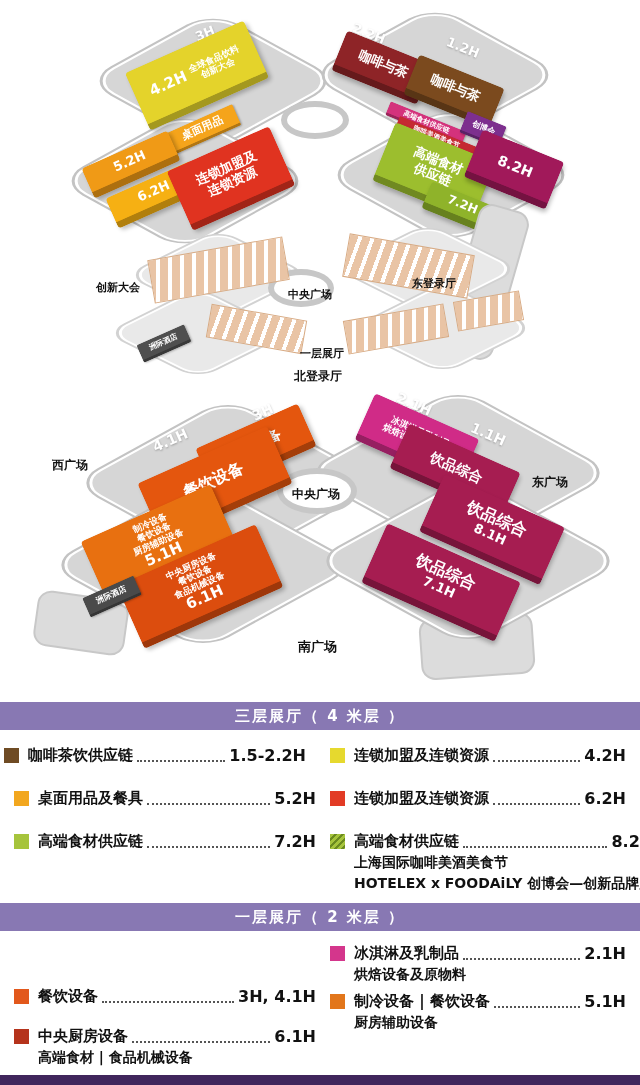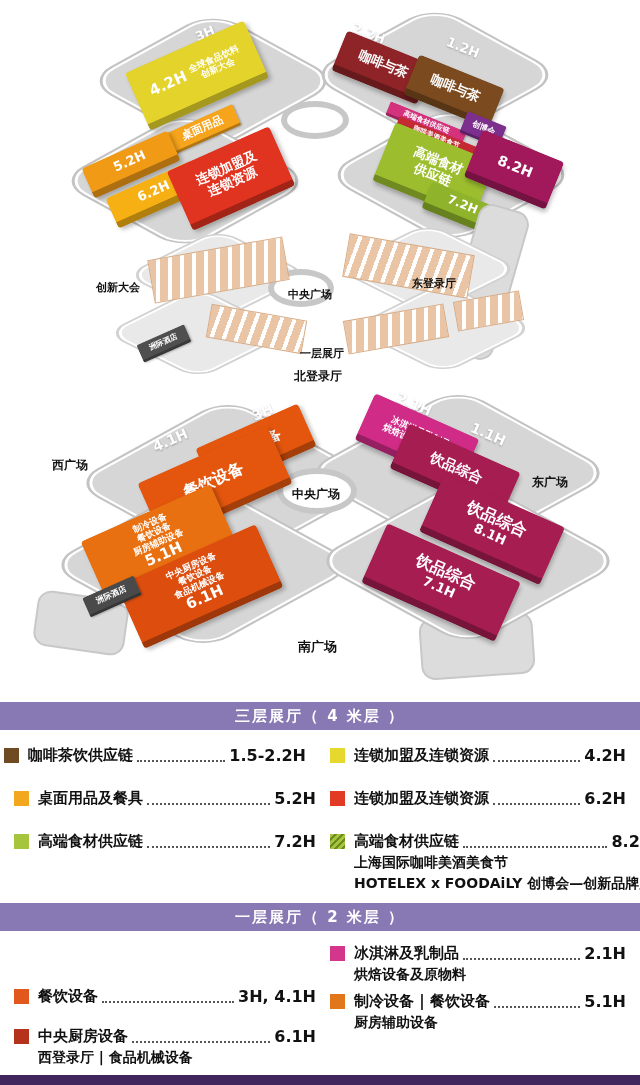--- a/index.html
+++ b/index.html
@@ -275,21 +275,21 @@
     </div>
   </div>
   <div class="lrow" style="left:14px;top:1027px;width:302px">
     <span class="sw" style="background: rgb(181, 51, 28);"></span>
     <div class="lcol">
       <div class="lline">
         <span class="llabel">中央厨房设备</span>
         <span class="leader"></span>
         <span class="lhall">6.1H</span>
       </div>
-      <div class="lsub">西登录厅 | 食品机械设备</div>
+      <div class="lsub">高端食材 | 食品机械设备</div>
     </div>
   </div>
 
   <div class="lrow" style="left:330px;top:944px;width:296px">
     <span class="sw" style="background: rgb(212, 54, 140);"></span>
     <div class="lcol">
       <div class="lline">
         <span class="llabel">冰淇淋及乳制品</span>
         <span class="leader"></span>
         <span class="lhall">2.1H</span>

